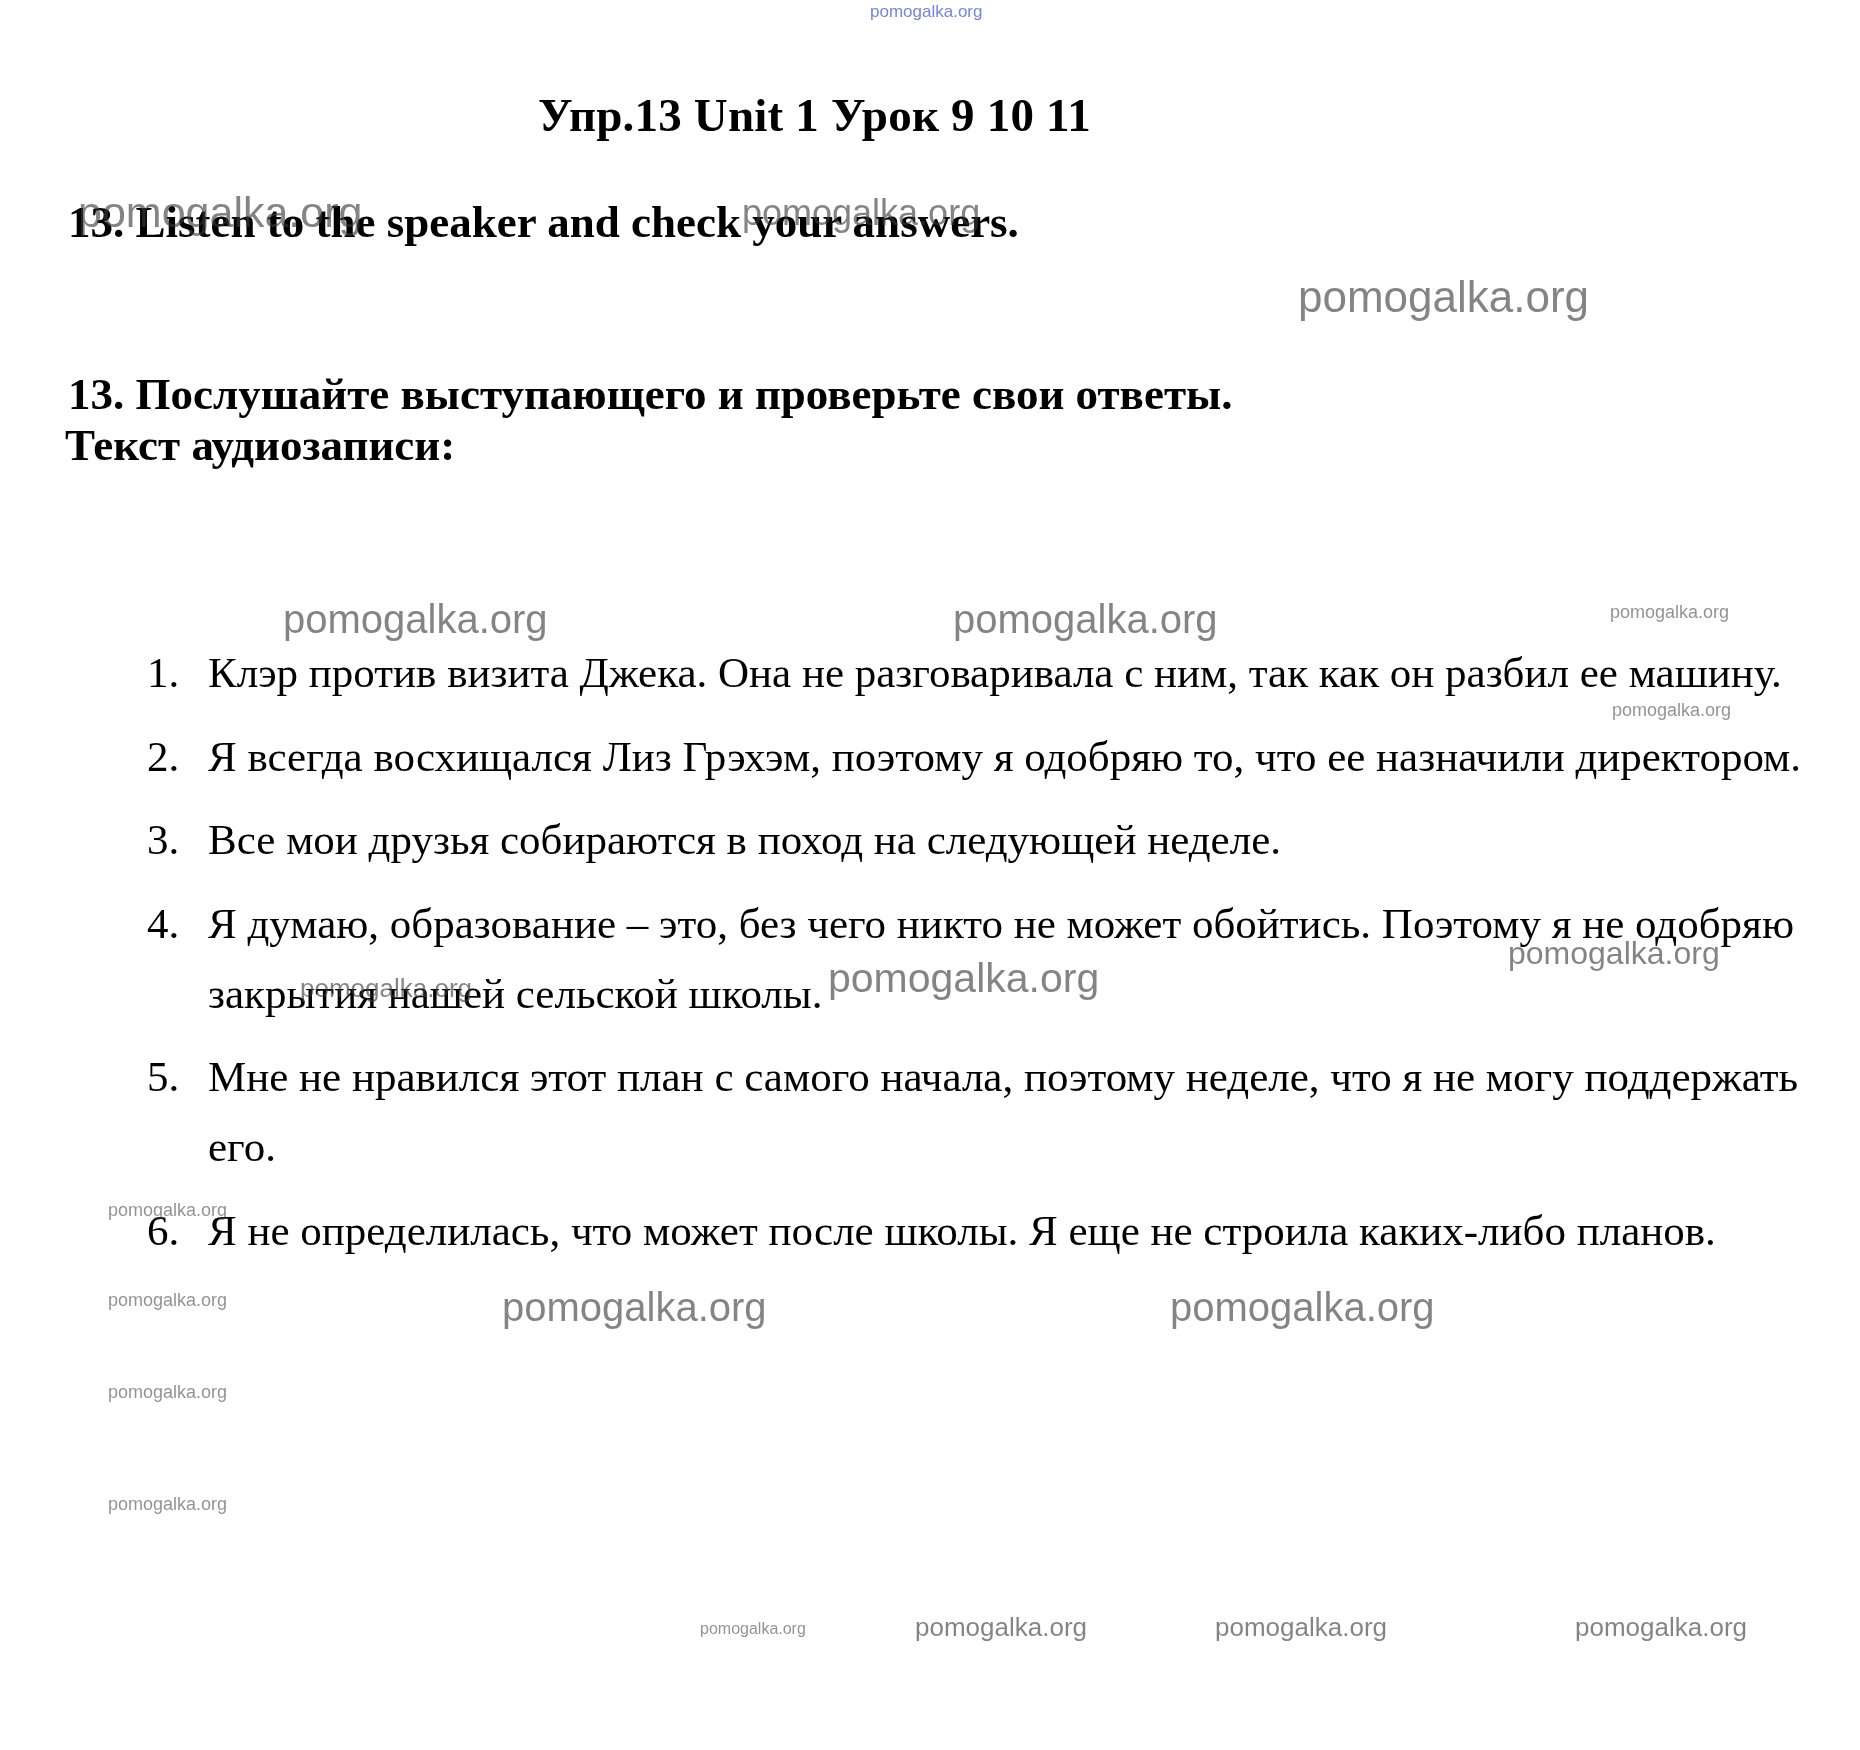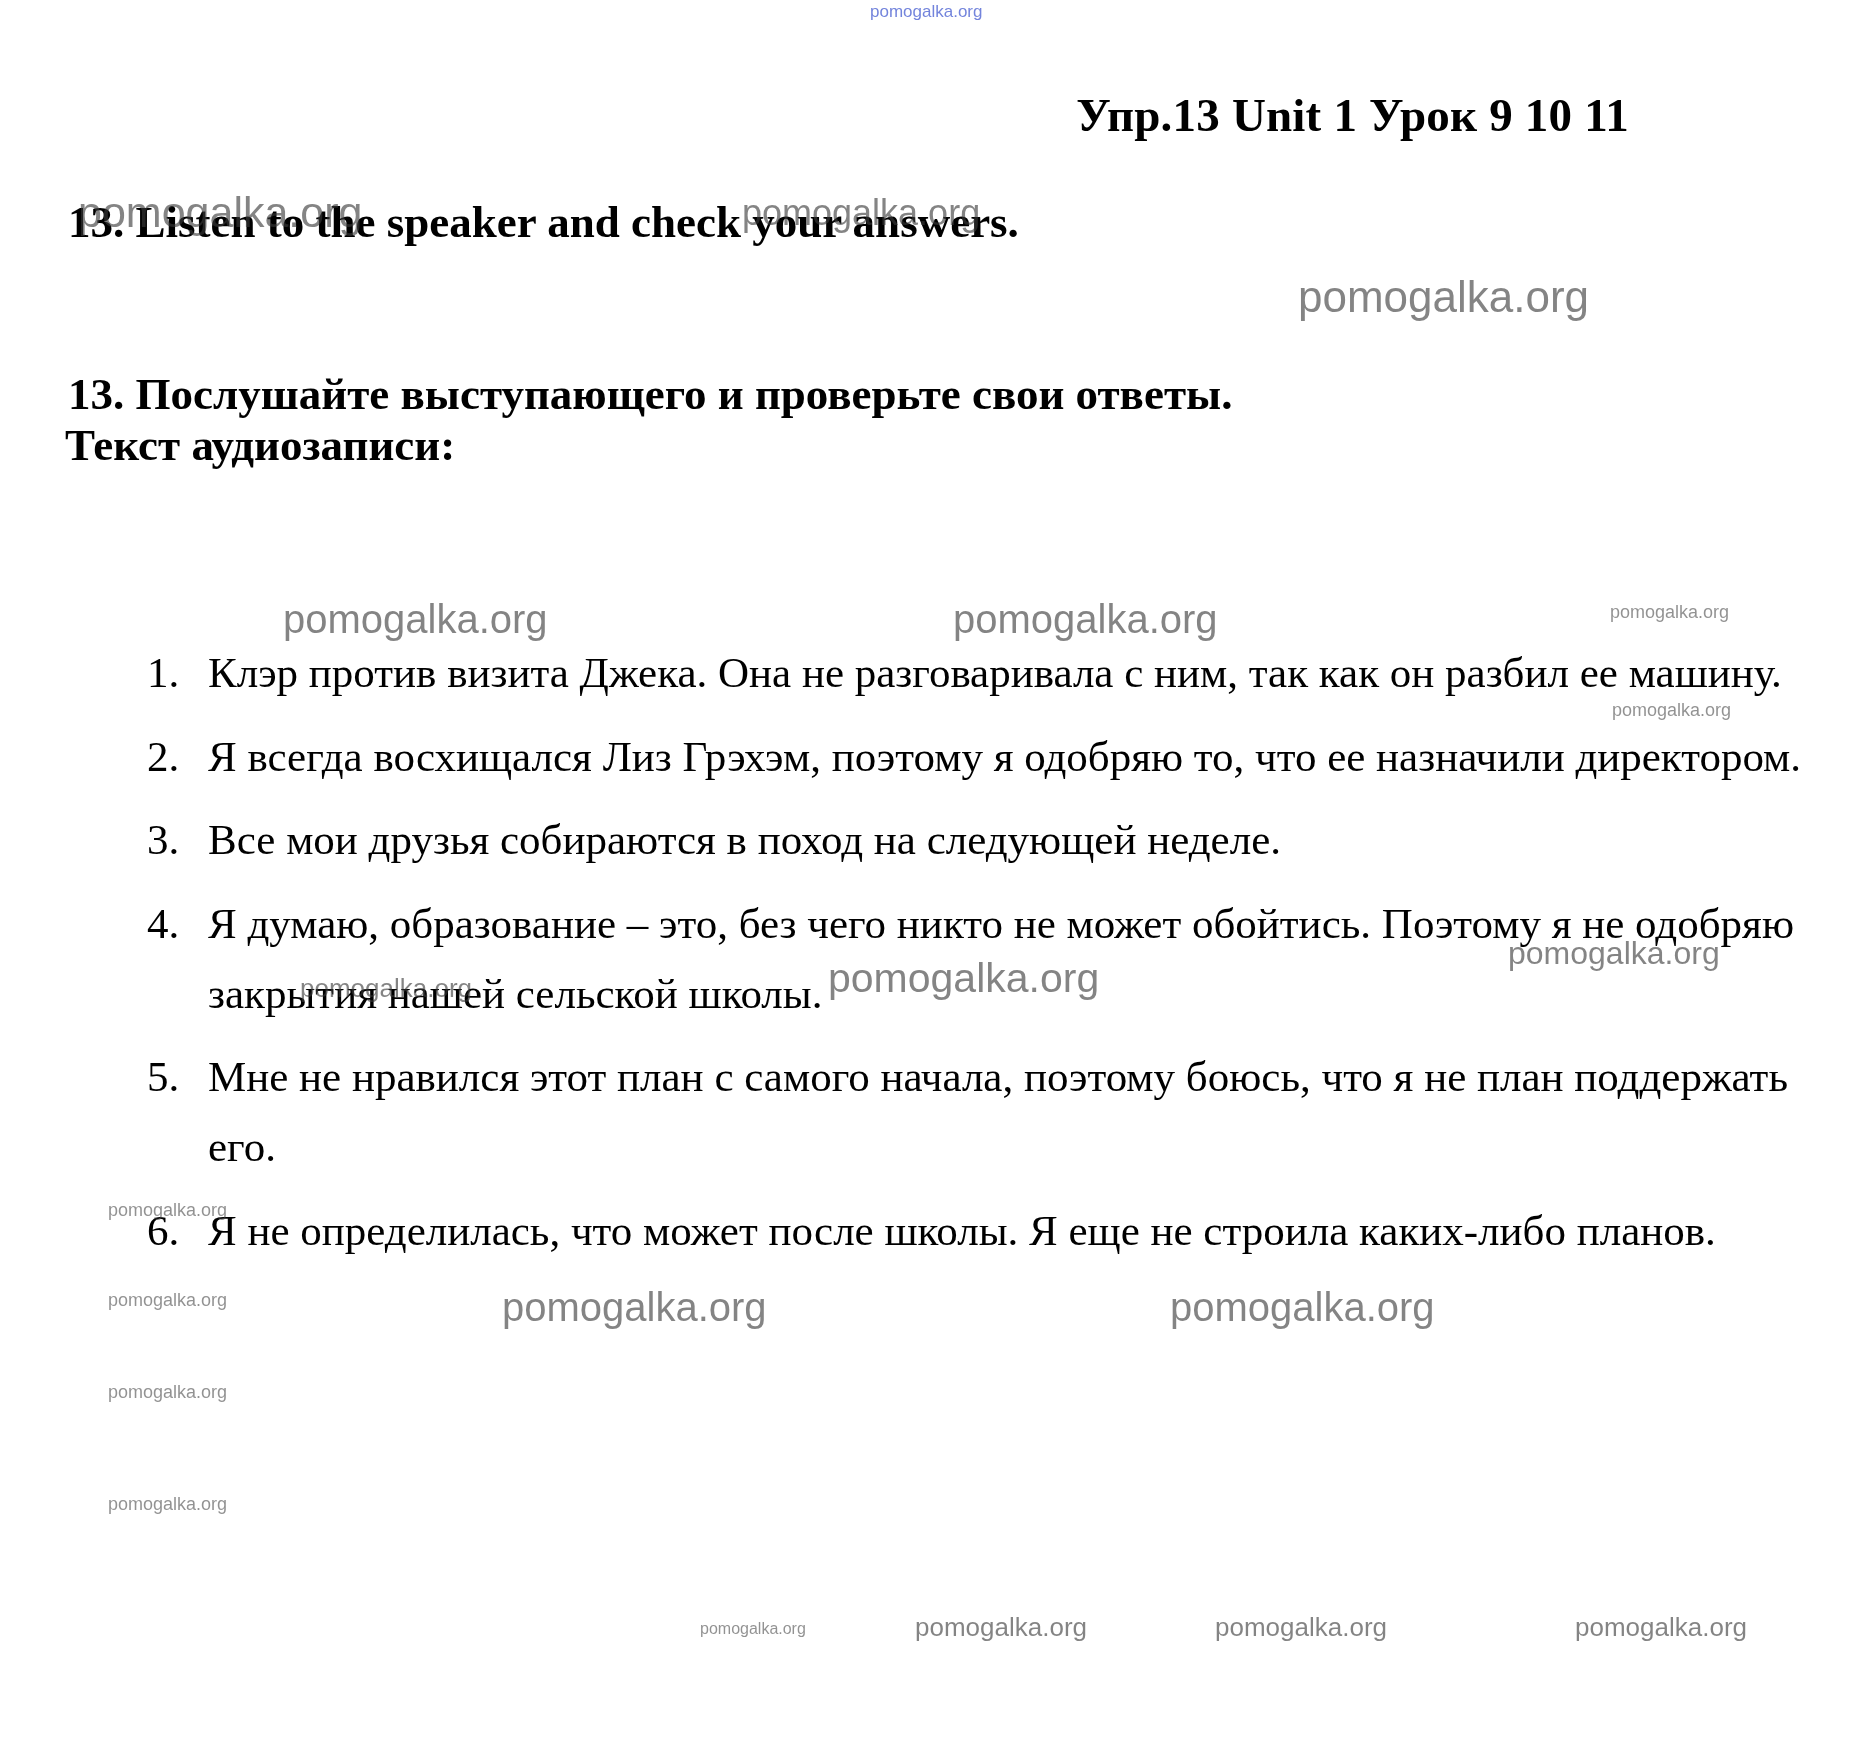--- a/index.html
+++ b/index.html
@@ -39,21 +39,21 @@
     top: 0;
     width: 1860px;
     z-index: 2;
   }
 
   .doc-title {
     position: absolute;
     left: 0;
     top: 88px;
     width: 1629px;
-    text-align: right;
+    text-align: center;
     font-weight: bold;
     font-size: 47px;
     letter-spacing: 0.2px;
   }
 
   .eng-task {
     position: absolute;
     left: 68px;
     top: 196px;
     font-weight: bold;
@@ -133,17 +133,17 @@
 
   <div class="rus-task">13. Послушайте выступающего и проверьте свои ответы.</div>
 
   <div class="audio-label">Текст аудиозаписи:</div>
 
   <ol class="answers" id="answers-list">
       <li>Клэр против визита Джека. Она не разговаривала с ним, так как он разбил ее машину.</li>
       <li>Я всегда восхищался Лиз Грэхэм, поэтому я одобряю то, что ее назначили директором.</li>
       <li>Все мои друзья собираются в поход на следующей неделе.</li>
       <li>Я думаю, образование – это, без чего никто не может обойтись. Поэтому я не одобряю закрытия нашей сельской школы.</li>
-      <li>Мне не нравился этот план с самого начала, поэтому боюсь, что я не план поддержать его.</li>
+      <li>Мне не нравился этот план с самого начала, поэтому неделе, что я не могу поддержать его.</li>
       <li>Я не определилась, что может после школы. Я еще не строила каких-либо планов.</li>
     </ol>
 
 </div>
 
 </body></html>

